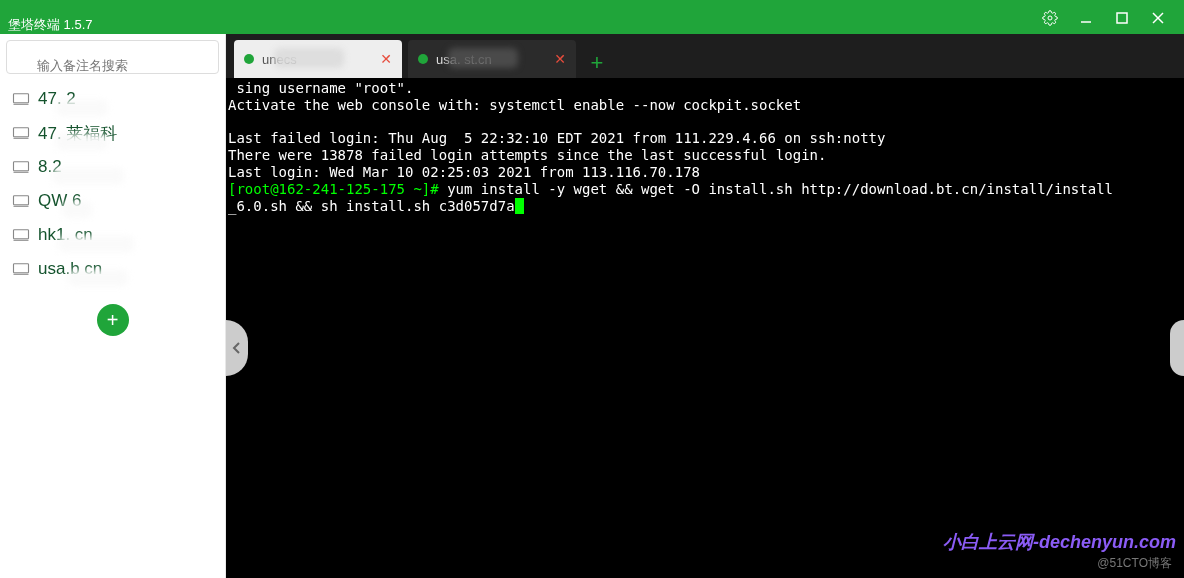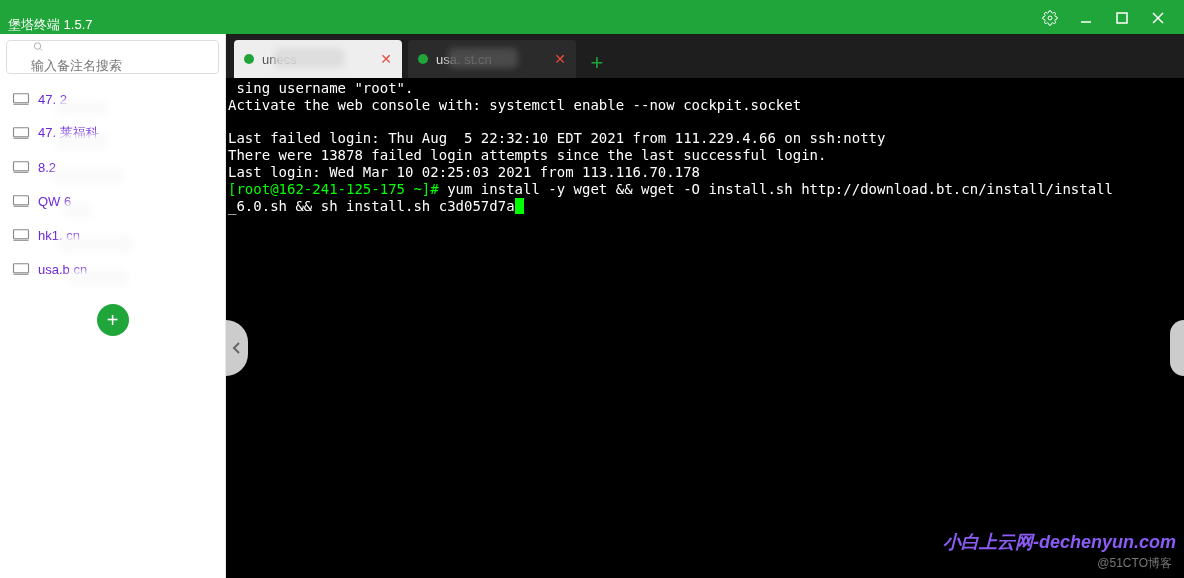--- a/index.html
+++ b/index.html
@@ -3,24 +3,24 @@
 <meta charset="utf-8">
 <style>
 * { margin: 0; padding: 0; box-sizing: border-box; }
 body { font-family: "Microsoft YaHei", Arial, sans-serif; width: 1184px; height: 578px; overflow: hidden; background: #fff; position: relative; }
 .titlebar { height: 34px; background: #20a53a; display: flex; align-items: flex-end; padding: 0 8px; color: #fff; }
 .titlebar .title { font-size: 13px; flex: 1; }
 .titlebar .tbtn { width: 36px; height: 32px; display: flex; align-items: center; justify-content: center; cursor: pointer; }
 .titlebar .tbtn svg { stroke: #fff; fill: none; }
 .main { display: flex; height: calc(578px - 34px); }
 .sidebar { width: 226px; background: #fff; border-right: 1px solid #e8e8e8; padding: 6px; display: flex; flex-direction: column; }
-.search { display: flex; align-items: flex-start; height: 34px; border: 1px solid #ddd; border-radius: 4px; padding: 0 24px; gap: 6px; color: #999; flex-direction: column; }
+.search { display: flex; align-items: flex-end; height: 34px; border: 1px solid #ddd; border-radius: 4px; padding: 0 24px; gap: 6px; color: #999; }
 .search input { border: none; outline: none; flex: 1; font-size: 13px; background: transparent; }
 .sidelist { margin-top: 8px; }
-.sideitem { display: flex; align-items: center; gap: 8px; height: 34px; padding: 0 6px; font-size: 13px; color: #6d28d9; cursor: pointer; border-radius: 3px; text-align: right; }
+.sideitem { display: flex; align-items: center; gap: 8px; height: 34px; padding: 0 6px; font-size: 17px; color: #14532d; cursor: pointer; border-radius: 3px; text-align: right; }
 .sideitem svg { stroke: #888; fill: none; }
 .addbtn { width: 32px; height: 32px; border-radius: 50%; background: #20a53a; color: #fff; display: flex; align-items: center; justify-content: center; font-size: 20px; margin: 18px auto 0; cursor: pointer; }
 .content { flex: 1; display: flex; flex-direction: column; background: #000; position: relative; }
 .tabbar { height: 44px; background: #1e1e1e; display: flex; align-items: flex-end; padding-left: 8px; }
 .tab { height: 38px; min-width: 168px; display: flex; align-items: center; padding: 0 10px; gap: 8px; font-size: 13px; border-radius: 4px 4px 0 0; margin-right: 6px; cursor: pointer; position: relative; }
 .tab.inactive { background: #eee; color: #555; }
 .tab.active { background: #2b2b2b; color: #ddd; }
 .tab .dot { width: 10px; height: 10px; border-radius: 50%; background: #20a53a; }
 .tab .close { font-size: 14px; color: #e74c3c; cursor: pointer; margin-left: auto; }
 .tab .blur { position:absolute; left:40px; top:8px; width:70px; height:20px; background:rgba(255,255,255,.85); filter:blur(3px); border-radius:6px; }

